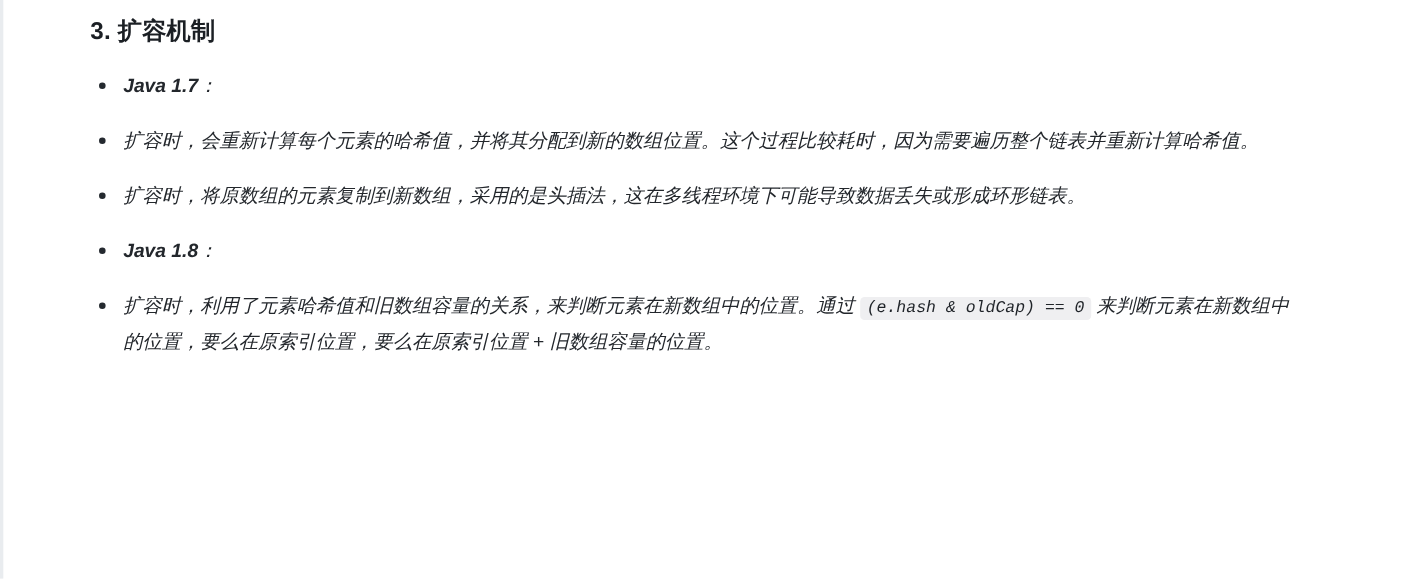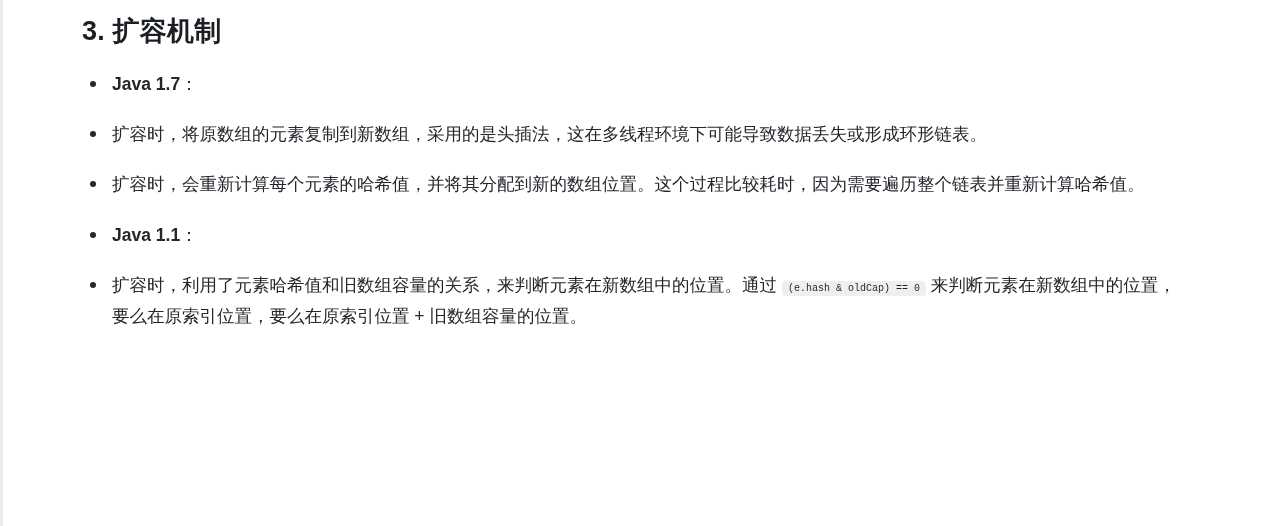--- a/index.html
+++ b/index.html
@@ -27,59 +27,60 @@
     left: 0;
     top: 0;
     width: 3px;
     height: 526px;
     background: #e9ecef;
   }
   .content {
     padding: 14px 46px 0 82px;
   }
   h2.section-title {
-    font-size: 27px;
+    font-size: 22px;
     line-height: 1.3;
     font-weight: bold;
     margin: 0 0 20px 0;
     letter-spacing: 0.2px;
     color: #1b1f24;
   }
   ul.bullets {
     list-style: none;
     margin: 0;
     padding: 0;
   }
   ul.bullets > li {
     position: relative;
     padding-left: 30px;
     margin: 0 0 19px 0;
     font-size: 17.5px;
     line-height: 1.78;
     color: #23272c;
+    font-style: italic;
   }
   ul.bullets > li:last-child {
     margin-bottom: 0;
   }
   ul.bullets > li::before {
     content: "";
     position: absolute;
     left: 8px;
     top: 12px;
     width: 6px;
     height: 6px;
     border-radius: 50%;
     background: #24292f;
   }
   .bold {
     font-weight: bold;
   }
   code.inline {
     font-family: "Liberation Mono", "DejaVu Sans Mono", monospace;
-    font-size: 10px;
+    font-size: 15px;
     background: #efeff1;
     border-radius: 4px;
     padding: 2px 6px;
     color: #1f2328;
     white-space: nowrap;
   }
 </style>
 </head>
 <body>
 
@@ -89,29 +90,29 @@
 
     <h2 class="section-title">3. 扩容机制</h2>
 
     <ul class="bullets">
 
       <li>
         <span class="bold">Java 1.7</span><span>：</span>
       </li>
 
       <li>
+        <span>扩容时，会重新计算每个元素的哈希值，并将其分配到新的数组位置。这个过程比较耗时，因为需要遍历整个链表并重新计算哈希值。</span>
+      </li>
+
+      <li>
         <span>扩容时，将原数组的元素复制到新数组，采用的是头插法，这在多线程环境下可能导致数据丢失或形成环形链表。</span>
       </li>
 
       <li>
-        <span>扩容时，会重新计算每个元素的哈希值，并将其分配到新的数组位置。这个过程比较耗时，因为需要遍历整个链表并重新计算哈希值。</span>
-      </li>
-
-      <li>
-        <span class="bold">Java 1.1</span><span>：</span>
+        <span class="bold">Java 1.8</span><span>：</span>
       </li>
 
       <li>
         <span>扩容时，利用了元素哈希值和旧数组容量的关系，来判断元素在新数组中的位置。通过 </span><code class="inline">(e.hash &amp; oldCap) == 0</code><span> 来判断元素在新数组中的位置，要么在原索引位置，要么在原索引位置 + 旧数组容量的位置。</span>
       </li>
 
 
     </ul>
   </div>
 </div>

